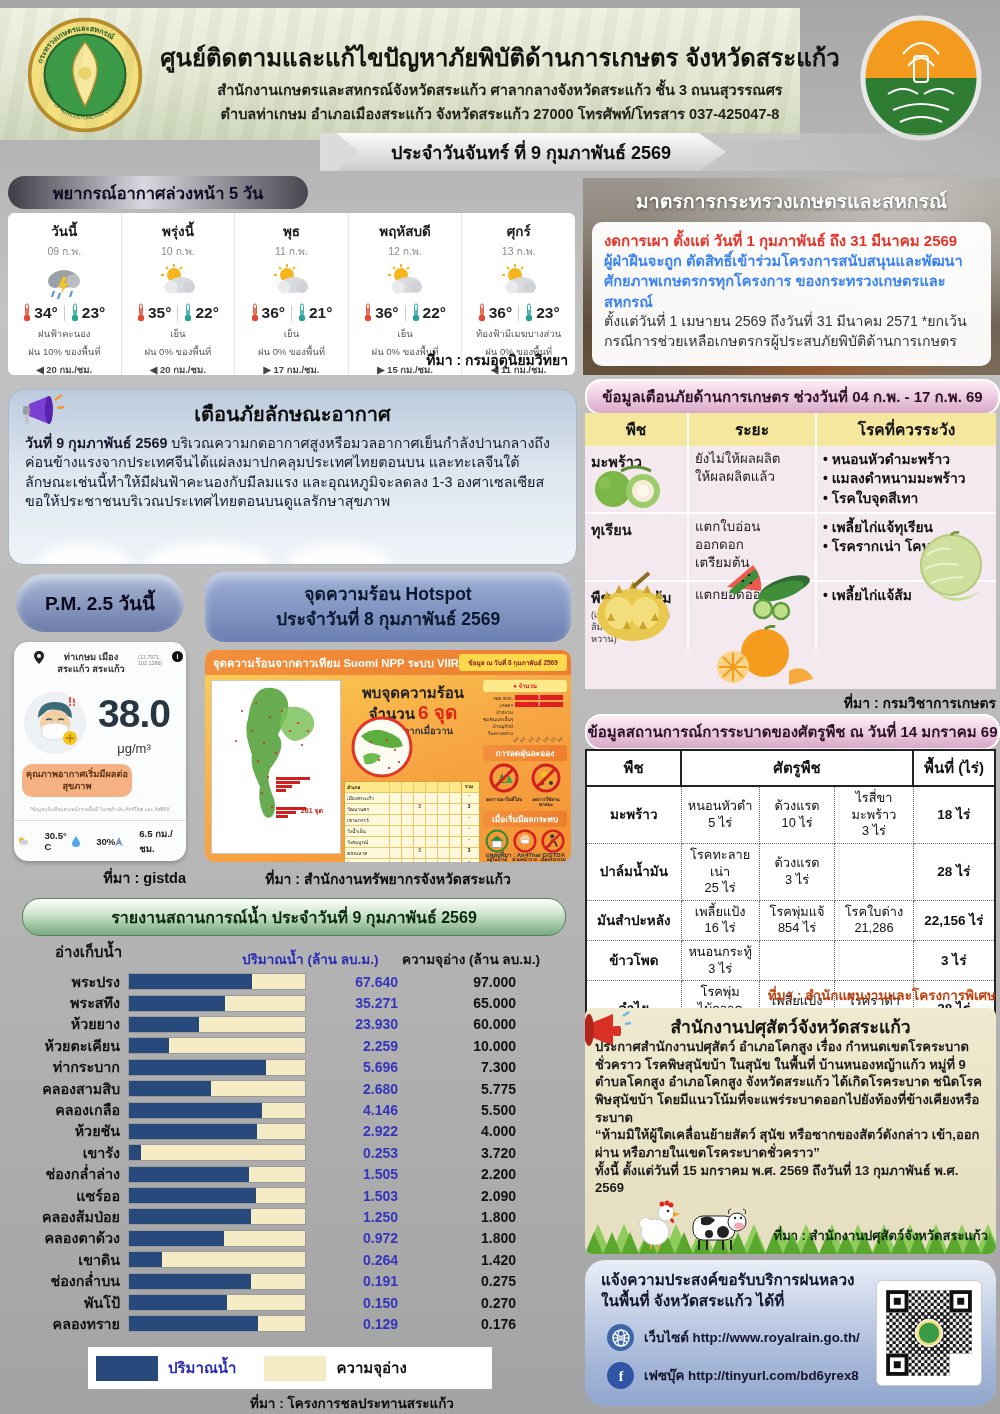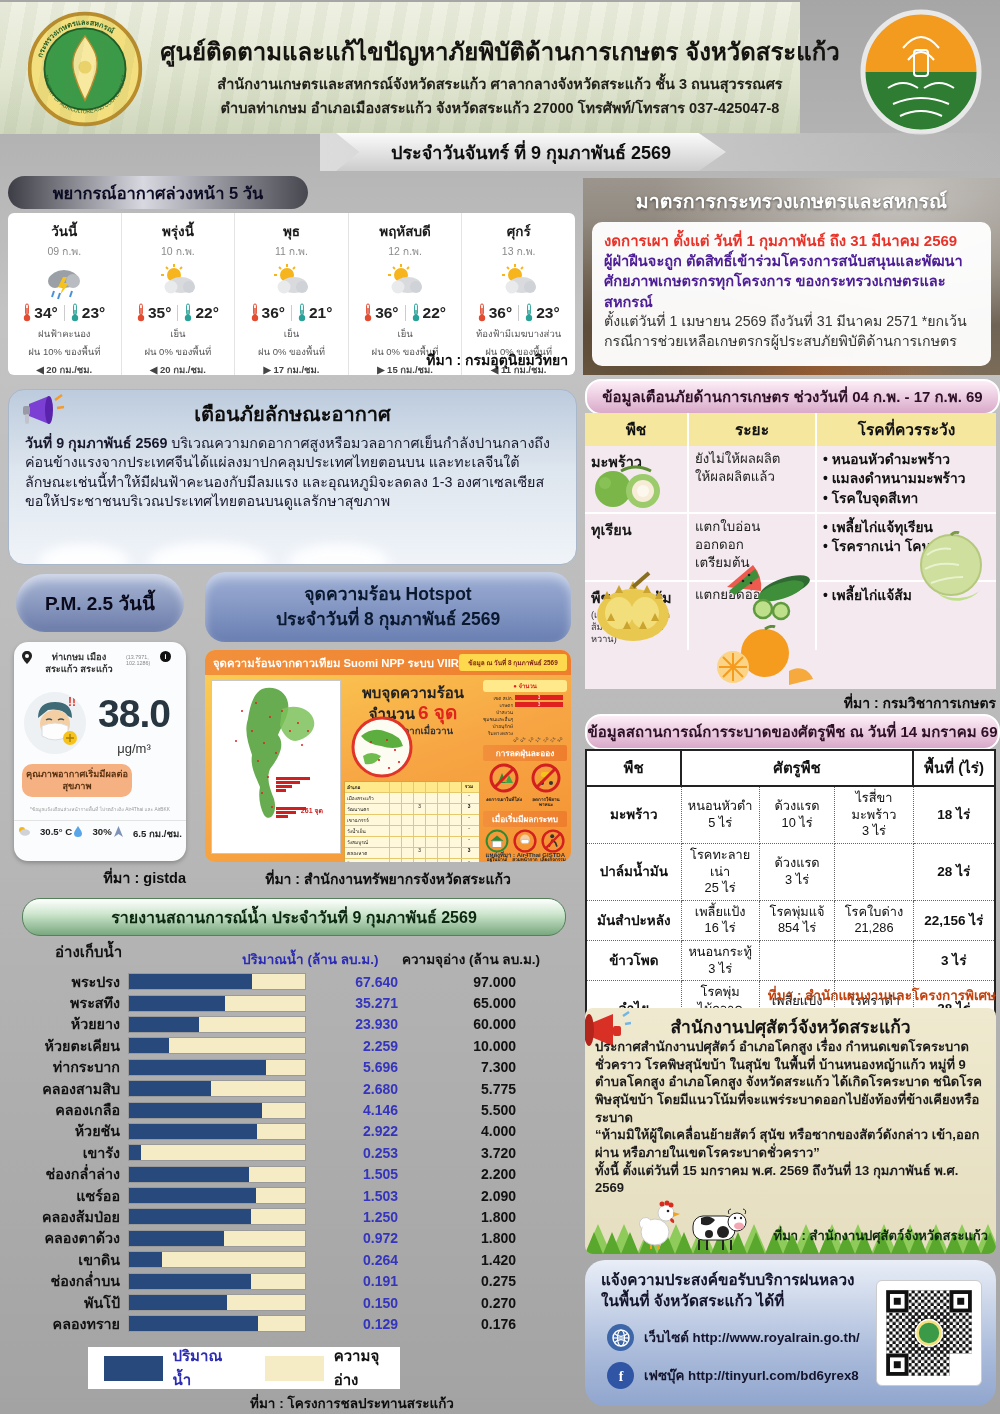--- a/index.html
+++ b/index.html
@@ -2,21 +2,21 @@
 <html><head>
 <meta charset="utf-8">
 <style>
   html,body{margin:0;padding:0}
   body{width:1000px;height:1414px;position:relative;overflow:hidden;
        font-family:"Liberation Sans",sans-serif;color:#111;
        background:linear-gradient(180deg,#a6a6a6 0%,#c3c3c3 22%,#b9b9b9 55%,#a3a3a3 100%)}
   .abs{position:absolute}
   .bold{font-weight:bold}
   
-  #header{left:0;top:2px;width:800px;height:132px;
+  #header{left:0;top:8px;width:800px;height:132px;
     background:linear-gradient(180deg,#eff1e3 0%,#e2e7d2 55%,#cfd7bd 100%)}
   #header:after{content:"";position:absolute;inset:0;
     background:repeating-linear-gradient(100deg,rgba(110,130,80,.07) 0 12px,transparent 12px 26px)}
   #org-title{left:150px;top:30px;width:700px;text-align:center;font-size:24px;font-weight:bold;color:#15130f;z-index:2}
   .addr{left:150px;width:700px;text-align:center;font-size:14.5px;font-weight:bold;color:#23211b;z-index:2}
   #addr1{top:70px}#addr2{top:94px}
   #date-band{left:320px;top:133px;width:680px;height:38px;
     background:linear-gradient(90deg,#dcdcdc,#c6c6c6 55%,rgba(190,190,190,0))}
   #date-banner{left:336px;top:133px;width:390px;height:38px;
     background:linear-gradient(180deg,#fbfbfb,#cccccc);
@@ -50,32 +50,32 @@
   #wx-src{left:318px;top:349px;width:250px;text-align:right;font-size:14px;font-weight:bold;color:#0d0d0d}
   
   #warn-card{left:8px;top:389px;width:567px;height:174px;border-radius:16px;border:1px solid #a9b7ca;
     background:linear-gradient(180deg,#bccbdd,#dde5ee 45%,#f0f4f9);overflow:hidden}
   #warn-title{width:100%;text-align:center;font-size:20px;font-weight:bold;color:#0d0d0d;margin-top:8px}
   #warn-text{margin:4px 16px 0 16px;font-size:14.3px;color:#17172c;line-height:1.36}
   #warn-src{position:absolute;right:14px;bottom:8px;font-size:12.5px;font-weight:bold;color:#0d0d0d}
   .cloud{position:absolute;background:#fff;border-radius:50%;filter:blur(6px);opacity:.9}
   
   #pm-card{left:14px;top:642px;width:172px;height:219px;background:#fbfcfd;border-radius:14px;box-shadow:0 2px 4px rgba(0,0,0,.25)}
-  #pm-loc{left:8px;top:9px;width:156px;display:flex;align-items:flex-start;gap:4px}
+  #pm-loc{left:20px;top:9px;width:156px;display:flex;align-items:flex-start;gap:4px}
   #pm-station{font-size:9.3px;font-weight:bold;color:#333;text-align:center;line-height:1.3;width:86px}
   #pm-coords{font-size:5.4px;color:#888;width:30px;margin-top:3px}
   #pm-face{left:10px;top:50px;width:62px;height:62px;border-radius:50%;background:#edf1f5;overflow:hidden}
   #pm-value{left:70px;top:50px;width:100px;text-align:center;font-size:39px;font-weight:bold;color:#273640;letter-spacing:-1px}
   #pm-unit{left:80px;top:99px;width:80px;text-align:center;font-size:13px;color:#333}
   #pm-badge{left:8px;top:122px;width:106px;background:#f6b183;border-radius:10px;padding:4px 2px;
     font-size:9.2px;font-weight:bold;color:#59310f;text-align:center;line-height:1.35}
   #pm-note{left:6px;top:163px;width:160px;text-align:center;font-size:4.8px;color:#999}
   #pm-div{left:0;top:178px;width:172px;height:1px;background:#e3e3e3}
   #pm-stats{left:4px;top:184px;width:164px;display:flex;justify-content:space-between;font-size:9.6px;font-weight:bold;color:#222}
-  .pm-stat{display:flex;align-items:flex-start;gap:10px}
+  .pm-stat{display:flex;align-items:center;gap:16px}
   #pm-src{left:40px;top:866px;width:146px;text-align:right;font-size:14.5px;font-weight:bold;color:#0d0d0d}
   
   #hs-card{left:205px;top:650px;width:366px;height:212px;border-radius:10px;overflow:hidden;
     background:linear-gradient(160deg,#fbd255,#f7a544 55%,#f49232)}
   #hs-head{position:absolute;left:0;top:0;width:100%;height:25px;display:flex;align-items:center;
     background:linear-gradient(90deg,#f2903c,#ee7e2d);color:#fff;font-weight:bold;font-size:11.3px;padding-left:8px;box-sizing:border-box}
   #hs-date{position:absolute;right:4px;top:4px;width:108px;height:17px;background:#ffd94d;border-radius:3px;
     font-size:6.4px;font-weight:bold;color:#7a1f12;display:flex;align-items:center;justify-content:center}
   #hs-map{position:absolute;left:6px;top:30px;width:128px;height:172px;background:#fff;border:1px solid #c8c8c8}
   #hs-found{position:absolute;left:140px;top:33px;width:136px;text-align:center;line-height:1.2}
@@ -108,37 +108,37 @@
   #w-col-res{left:55px;top:940px;font-size:15px;font-weight:bold;color:#111}
   #w-col-vol{left:242px;top:948px;font-size:13.5px;font-weight:bold;color:#2b2bb4}
   #w-col-cap{left:402px;top:948px;font-size:13.5px;font-weight:bold;color:#111}
   #res-rows{left:8px;top:971px;width:562px}
   .res-row{display:flex;align-items:center;height:21.4px}
   .res-label{width:112px;text-align:right;padding-right:8px;font-size:14.3px;font-weight:bold;color:#111}
   .res-bar{width:178px;height:17px;background:#f5ecc6;border:1px solid #9a9a9a;box-sizing:border-box}
   .res-fill{height:100%;background:#27497c}
   .res-vol{width:92px;text-align:right;font-size:14px;font-weight:bold;color:#3434bc}
   .res-cap{width:118px;text-align:right;font-size:14px;font-weight:bold;color:#111}
-  #w-legend{left:88px;top:1347px;width:312px;height:42px;background:#fff;display:flex;align-items:center;gap:10px;padding-left:16px;box-sizing:border-box}
+  #w-legend{left:88px;top:1347px;width:404px;height:42px;background:#fff;display:flex;align-items:center;gap:10px;padding-left:8px;box-sizing:border-box}
   .sw{width:62px;height:25px}
   #w-legend .l1{font-size:15px;font-weight:bold;color:#2b2bb4;margin-right:18px}
   #w-legend .l2{font-size:15px;font-weight:bold;color:#111}
   #w-src{left:250px;top:1392px;width:300px;text-align:left;font-size:13.5px;font-weight:bold;color:#0d0d0d}
   
   #measures{left:583px;top:178px;width:417px;height:197px;overflow:hidden;
     background:
       radial-gradient(ellipse at 75% 12%,rgba(235,235,235,.55),transparent 55%),
       radial-gradient(ellipse at 15% 85%,rgba(70,45,20,.55),transparent 55%),
       radial-gradient(ellipse at 55% 100%,rgba(205,95,30,.5),transparent 50%),
       linear-gradient(180deg,#9b958d 0%,#8a8175 40%,#6f6355 75%,#7b6c58 100%)}
   #measures-title{width:100%;text-align:center;margin-top:8px;font-size:19.5px;font-weight:bold;color:#fff;text-shadow:0 1px 3px rgba(0,0,0,.6)}
   #measures-card{position:absolute;left:9px;top:44px;width:399px;height:144px;background:rgba(255,255,255,.96);
     border-radius:10px;padding:8px 12px;box-sizing:border-box;line-height:1.4}
   #m-line1{font-size:15px;font-weight:bold;color:#e8332a}
-  #m-line2{font-size:14.6px;font-weight:bold;color:#4c1d95}
+  #m-line2{font-size:14.6px;font-weight:bold;color:#3b82f6}
   #m-line3{font-size:14.2px;color:#333}
   #warn-pill{left:585px;top:379px;width:411px}
   #warn-table{left:585px;top:413px;width:411px;height:276px;background:#f3e9ee}
   .wrow{display:flex;border-top:2px solid #fff}
   .wrow:first-child{border-top:none}
   .whead .wc{background:#f6e79e;font-size:15.5px;font-weight:bold;text-align:center;padding:4px 0}
   .wc{box-sizing:border-box;padding:4px 6px}
   .wc1{width:102px}.wc2{width:128px;border-left:2px solid #fff}.wc3{flex:1;border-left:2px solid #fff}
   .wcrop{font-size:14.5px;font-weight:bold;color:#181818}
   .wsub{font-size:9.2px;color:#333;line-height:1.3;margin-top:1px}

